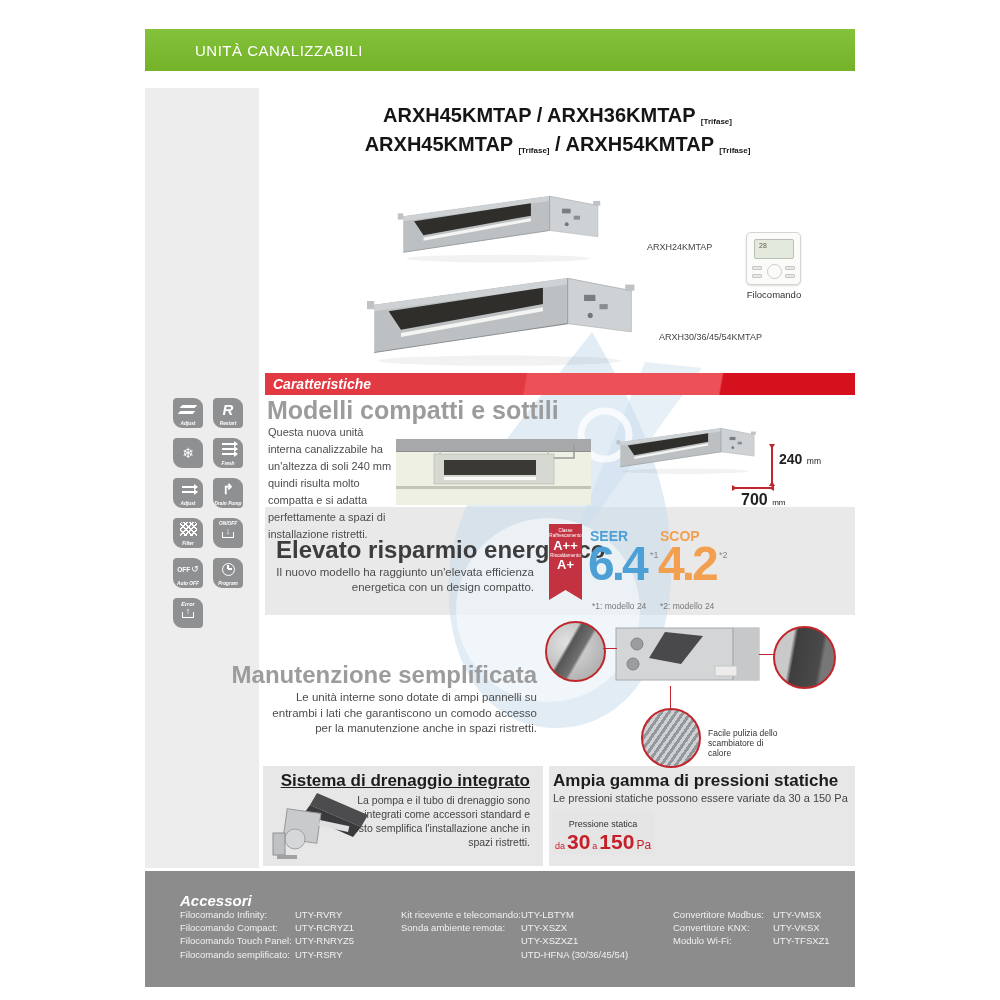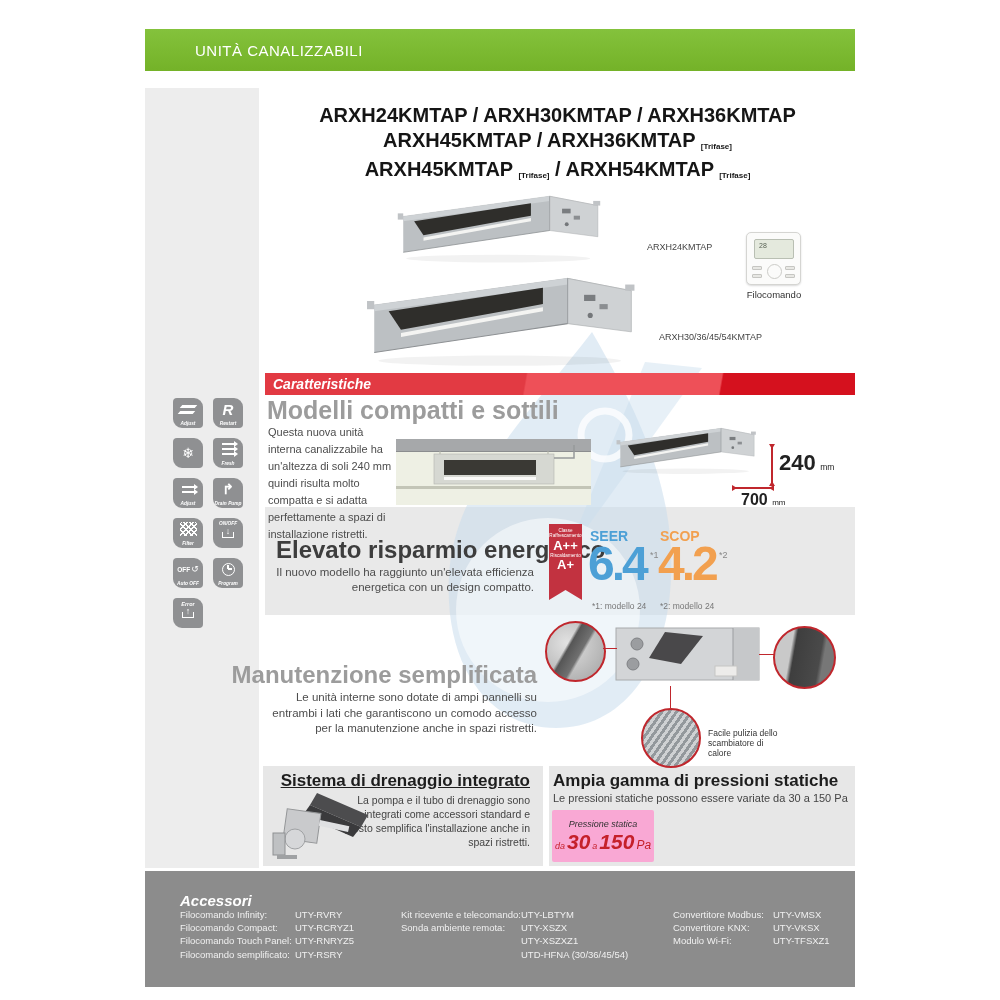--- a/index.html
+++ b/index.html
@@ -79,21 +79,21 @@
   .big-num { font-weight:bold; font-size:48px; letter-spacing:-3px; line-height:1; }
 
   
   .c-photo { border-radius:50%; border:2px solid #c0272d; position:absolute; }
   .rline { position:absolute; background:#c0272d; }
 
   .callout-t { font-size:8.5px; color:#333; line-height:10px; }
   .callout-b { font-size:7.5px; color:#666; line-height:9px; margin-top:2px; }
 
   
-  .pressbox { left:552px; top:810px; width:102px; height:52px; background:#f9a8d4; border-radius:2px; text-align:center;font-style:italic; }
+  .pressbox { left:552px; top:810px; width:102px; height:44px; background:#e5e5e5; border-radius:2px; text-align:center; }
   .pressval { display:flex; align-items:baseline; justify-content:center; gap:2px; color:#c5202a; margin-top:1px; }
 
   
   .f-title { color:#fff; font-style:italic; font-weight:bold; font-size:15px; }
   .f-grid { display:grid; grid-template-columns:115px 106px 120px 152px 100px 110px;
     font-size:9.5px; color:#f0f0f0; line-height:13.2px; }
   .remote { background:#fbfbfa; border:1px solid #d5d5d2; border-radius:5px; box-shadow:0 1px 2px rgba(0,0,0,.15); }
 </style>
 </head>
 <body>
@@ -130,21 +130,20 @@
     <path d="M172,32 C220,115 255,190 251,278 C247,372 200,428 136,428 C72,428 24,370 29,276 C34,185 106,118 172,32 Z" fill="#c9dcec" opacity="0.55"></path>
     <circle cx="128" cy="310" r="92" fill="#ffffff" opacity="0.5"></circle>
     <circle cx="185" cy="135" r="24" fill="none" stroke="#ffffff" stroke-width="7" opacity="0.75"></circle>
   </svg>
 
   <div class="abs greenbar">
     <div class="t">UNITÀ CANALIZZABILI</div>
   </div>
 
   <div class="abs models">
-    <div>ARXH24KMTAP / ARXH30KMTAP / ARXH36KMTAP</div>
     <div><span>ARXH45KMTAP / ARXH36KMTAP</span> <span class="tag">[Trifase]</span></div>
     <div><span>ARXH45KMTAP</span> <span class="tag">[Trifase]</span> <span>/ ARXH54KMTAP</span> <span class="tag">[Trifase]</span></div>
   </div>
 
   <svg class="abs" style="left:397px; top:190px;" width="218" height="74" viewBox="0 0 280 95">
       <use href="#ac-unit"></use>
     </svg>
   <div class="abs" style="left:647px; top:242px; font-size:9px; color:#444;">ARXH24KMTAP</div>
 
   <svg class="abs" style="left:366px; top:270px;" width="288" height="98" viewBox="0 0 280 95">
@@ -258,21 +257,21 @@
     <rect x="48" y="38" width="92" height="3" fill="#fafaf8"></rect>
     <rect x="0" y="47" width="195" height="3" fill="#c3c5b7"></rect>
     <polyline points="158,19 178,19 178,6" fill="none" stroke="#97999b" stroke-width="1.5"></polyline>
   </svg>
 
   <svg class="abs" style="left:616px; top:424px;" width="150" height="51" viewBox="0 0 280 95">
       <use href="#ac-unit"></use>
     </svg>
   <div class="abs vdim" style="left:771px; top:445px; height:40px;"></div>
   <div class="abs" style="left:779px; top:450px; color:#222;">
-    <span style="font-size:22px; font-weight:bold;">240</span>
+    <span style="font-size:14px; font-weight:bold;">240</span>
     <span style="font-size:8.5px;">mm</span>
   </div>
   <div class="abs hdim" style="left:733px; top:487px; width:40px;"></div>
   <div class="abs" style="left:741px; top:491px; color:#222;">
     <span style="font-size:16px; font-weight:bold;">700</span>
     <span style="font-size:8px;">mm</span>
   </div>
 
   <div class="abs h-dark" style="left:276px; top:536px; font-size:24px;">Elevato risparmio energetico</div>
   <div class="abs body-txt" style="left:276px; top:565px; width:258px; font-size:11.5px; line-height:15px; text-align:right;">Il nuovo modello ha raggiunto un'elevata efficienza energetica con un design compatto.</div>

